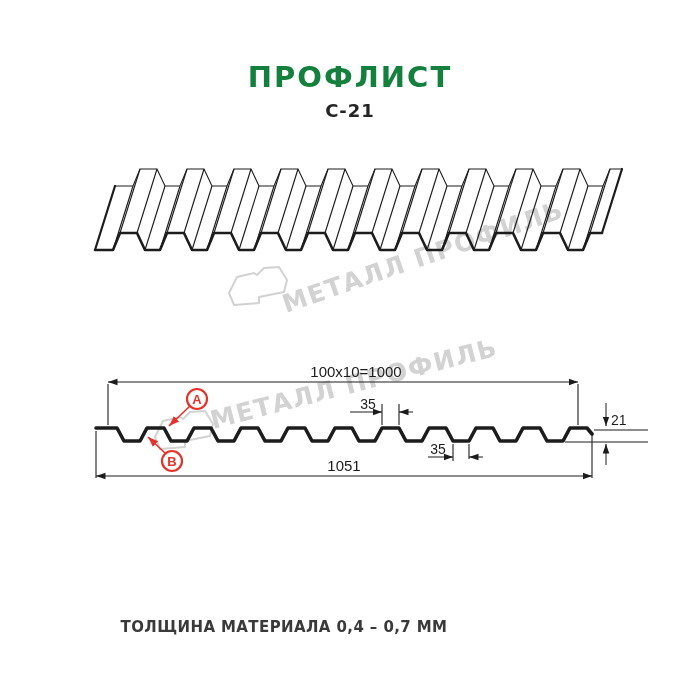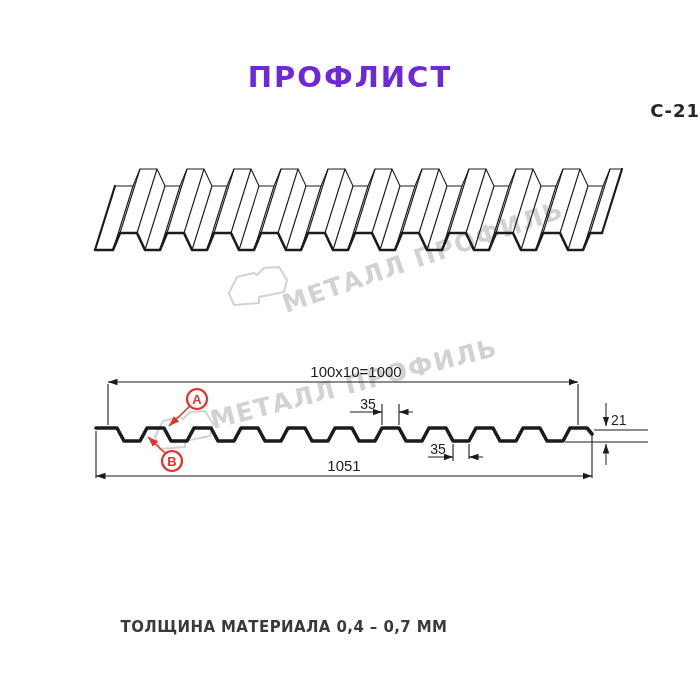--- a/index.html
+++ b/index.html
@@ -8,24 +8,24 @@
     --wm:#d2d2d2;
     --bg:#ffffff;
   }
   html,body{margin:0;padding:0;}
   body{
     width:700px;height:700px;position:relative;background:var(--bg);
     font-family:"DejaVu Sans","Liberation Sans",sans-serif;overflow:hidden;
   }
   .page-title{
     position:absolute;top:60px;left:0;width:700px;text-align:center;
-    font-size:29px;font-weight:bold;letter-spacing:2px;color:#6d28d9;
+    font-size:29px;font-weight:bold;letter-spacing:2px;color:#15803d;
   }
   .page-subtitle{
-    position:absolute;top:100px;left:0;width:700px;text-align:right;
+    position:absolute;top:100px;left:0;width:700px;text-align:center;
     font-size:18px;font-weight:bold;letter-spacing:1px;color:#242424;
   }
   .footer-note{
     position:absolute;top:618px;left:0;width:568px;text-align:center;
     font-size:15px;font-weight:bold;letter-spacing:0.4px;color:#3a3a3a;
   }
   svg.dwg{position:absolute;left:0;top:0;}
   .ln{stroke:var(--ink);fill:none;}
   .w-thick{stroke-width:2.6;stroke-linejoin:round;stroke-linecap:round;}
   .w-cut{stroke-width:2.2;stroke-linecap:round;}

